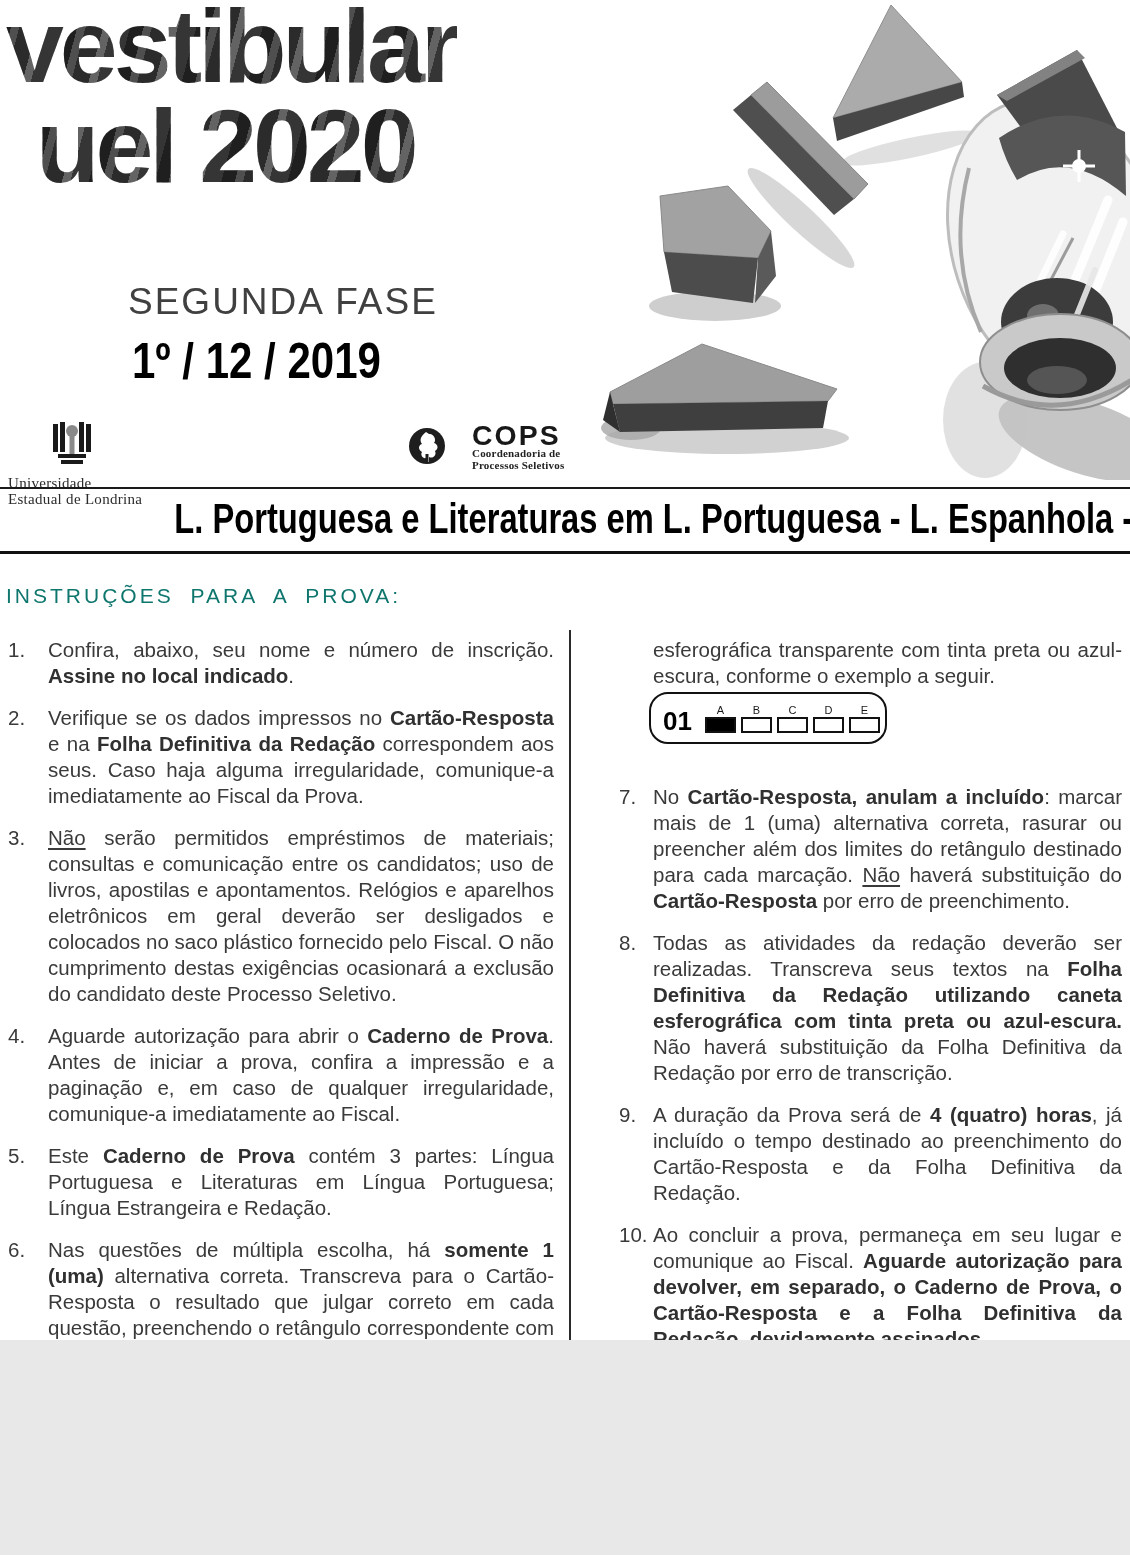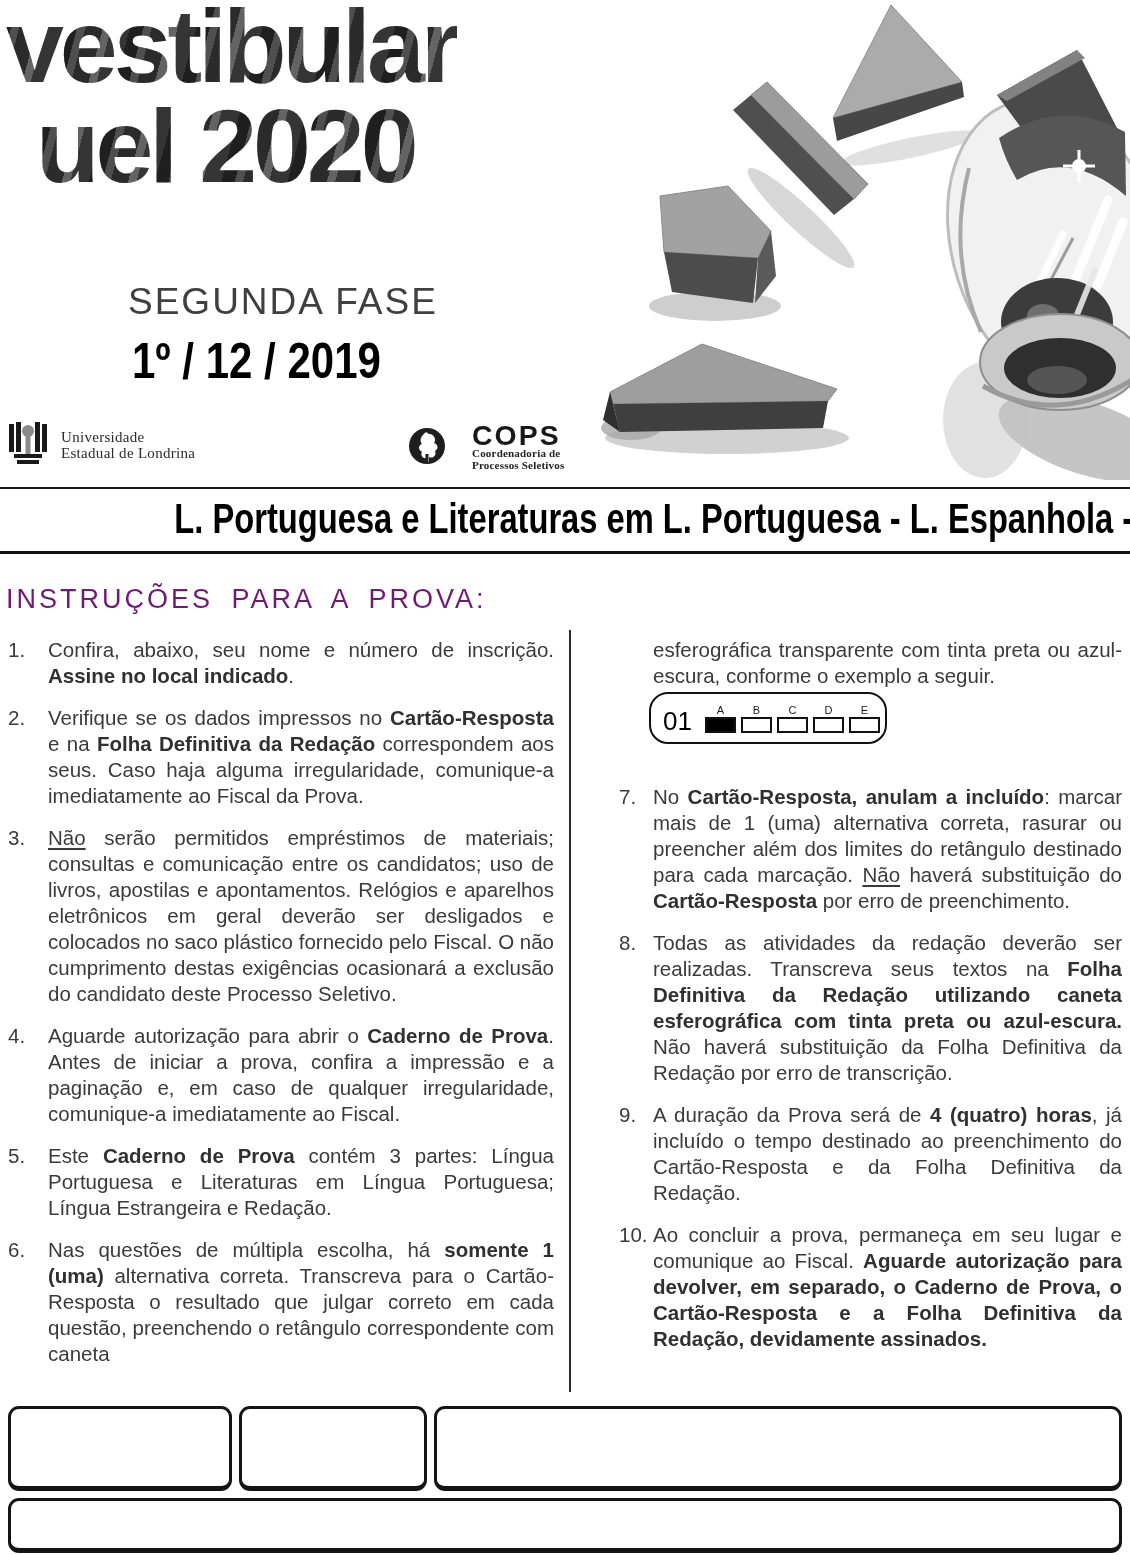--- a/index.html
+++ b/index.html
@@ -1,17 +1,17 @@
 <!DOCTYPE html>
 <html><head>
 <meta charset="utf-8">
 <style>
   html,body{margin:0;padding:0;background:#e8e8e8;}
   .page{
-    position:relative; width:1130px; height:1555px; margin:0 auto;
+    position:relative; width:1130px; height:1340px; margin:0 auto;
     background:#ffffff; overflow:hidden;
     font-family:"Liberation Sans","DejaVu Sans",sans-serif; color:#111;
   }
 
   
   .logo-block{position:absolute; left:6px; top:-4px; line-height:100px; font-size:104px;
     font-weight:700; letter-spacing:-4px; color:#3a3a3a; white-space:nowrap;}
   .logo-line2{margin-left:30px;}
   @supports ((-webkit-background-clip:text) or (background-clip:text)){
     .logo-block{
@@ -20,59 +20,59 @@
         repeating-linear-gradient(22deg,rgba(255,255,255,.18) 0 7px,rgba(0,0,0,.28) 7px 16px);
       -webkit-background-clip:text; background-clip:text; color:transparent;
     }
   }
   .phase{position:absolute; left:128px; top:281px; font-size:37px; font-weight:400;
     letter-spacing:2px; color:#404040; white-space:nowrap;}
   .exam-date{position:absolute; left:132px; top:332px; font-size:50px; font-weight:700;
     letter-spacing:0; transform:scaleX(.84); transform-origin:left top; white-space:nowrap; color:#000;}
 
   
-  .uel-logo{position:absolute; left:8px; top:422px; display:flex; align-items:center; gap:7px;}
+  .uel-logo{position:absolute; left:8px; top:422px; display:flex; align-items:center; gap:7px;flex-direction:column;}
   .uel-text{font-family:"Liberation Serif","DejaVu Serif",serif; font-size:15px; line-height:16px;
     color:#2b2b2b; letter-spacing:.3px;}
   .cops-logo{position:absolute; left:408px; top:424px; display:flex; align-items:flex-start; gap:24px;}
   .cops-text{display:flex; flex-direction:column;}
   .cops-acronym{font-size:27px; font-weight:700; letter-spacing:2px; color:#181818; line-height:24px;
     transform:scaleX(1.05); transform-origin:left top;}
   .cops-sub{font-family:"Liberation Serif","DejaVu Serif",serif; font-weight:700; font-size:11px;
     line-height:11.5px; color:#222; letter-spacing:.2px;}
 
   
   .rule-top{position:absolute; left:0; top:487px; width:1130px; height:2px; background:#1a1a1a;}
   .rule-bottom{position:absolute; left:0; top:551px; width:1130px; height:3px; background:#111;}
   .section-title{position:absolute; left:0; top:494px; width:1130px; text-align:center;
     font-size:43px; font-weight:700; color:#000; white-space:nowrap;}
   .section-title>span{display:inline-block; transform:scaleX(.76); transform-origin:center top;}
 
   
-  .instructions-heading{position:absolute; left:6px; top:584px; font-size:27px; font-weight:400;
-    letter-spacing:3px; word-spacing:8px; color:#701a75; white-space:nowrap;}
+  .instructions-heading{position:absolute; left:6px; top:584px; font-size:21px; font-weight:400;
+    letter-spacing:3px; word-spacing:8px; color:#0f766e; white-space:nowrap;}
 
   .col-left{position:absolute; left:8px;  top:637px; width:546px;}
   .col-right{position:absolute; left:619px; top:637px; width:503px;}
   .column-divider{position:absolute; left:569px; top:630px; width:2px; height:762px; background:#2b2b2b;}
 
   .col-left,.col-right{font-size:20.5px; line-height:26px; color:#3a3a3a;}
   .item{display:flex; margin-bottom:16px;}
   .col-left .item .num{flex:0 0 40px;}
   .col-right .item .num{flex:0 0 34px;}
   .item .body{flex:1; text-align:justify;}
   .b{font-weight:700; color:#303030;}
   .u{text-decoration:underline; text-underline-offset:3px;}
   .continuation{margin-left:34px; text-align:justify;}
 
   
   .answer-card{margin:3px 0 40px 30px; width:238px; height:52px; box-sizing:border-box;
     border:2.5px solid #111; border-radius:19px; display:flex; align-items:center;
     padding:0 8px 0 12px; background:#fff;}
-  .qnum{font-size:26px; font-weight:400; color:#000; margin:5px 8px 0 0; line-height:26px;}
+  .qnum{font-size:26px; font-weight:700; color:#000; margin:5px 8px 0 0; line-height:26px;}
   .cell{display:flex; flex-direction:column; align-items:center; margin-left:5px;}
   .cell .letter{font-size:11px; line-height:12px; color:#1a1a1a; margin-bottom:1px;}
   .cell .obox{width:31px; height:16px; border:2px solid #111; box-sizing:border-box; background:#fff;}
   .cell.filled .obox{background:#000;}
 
   
   .fbox{position:absolute; border:3px solid #141414; border-bottom-width:5px; border-radius:11px;
     box-sizing:border-box; background:#fff;}
   .fbox1{left:8px;   top:1406px; width:224px; height:85px;}
   .fbox2{left:239px; top:1406px; width:188px; height:85px;}

